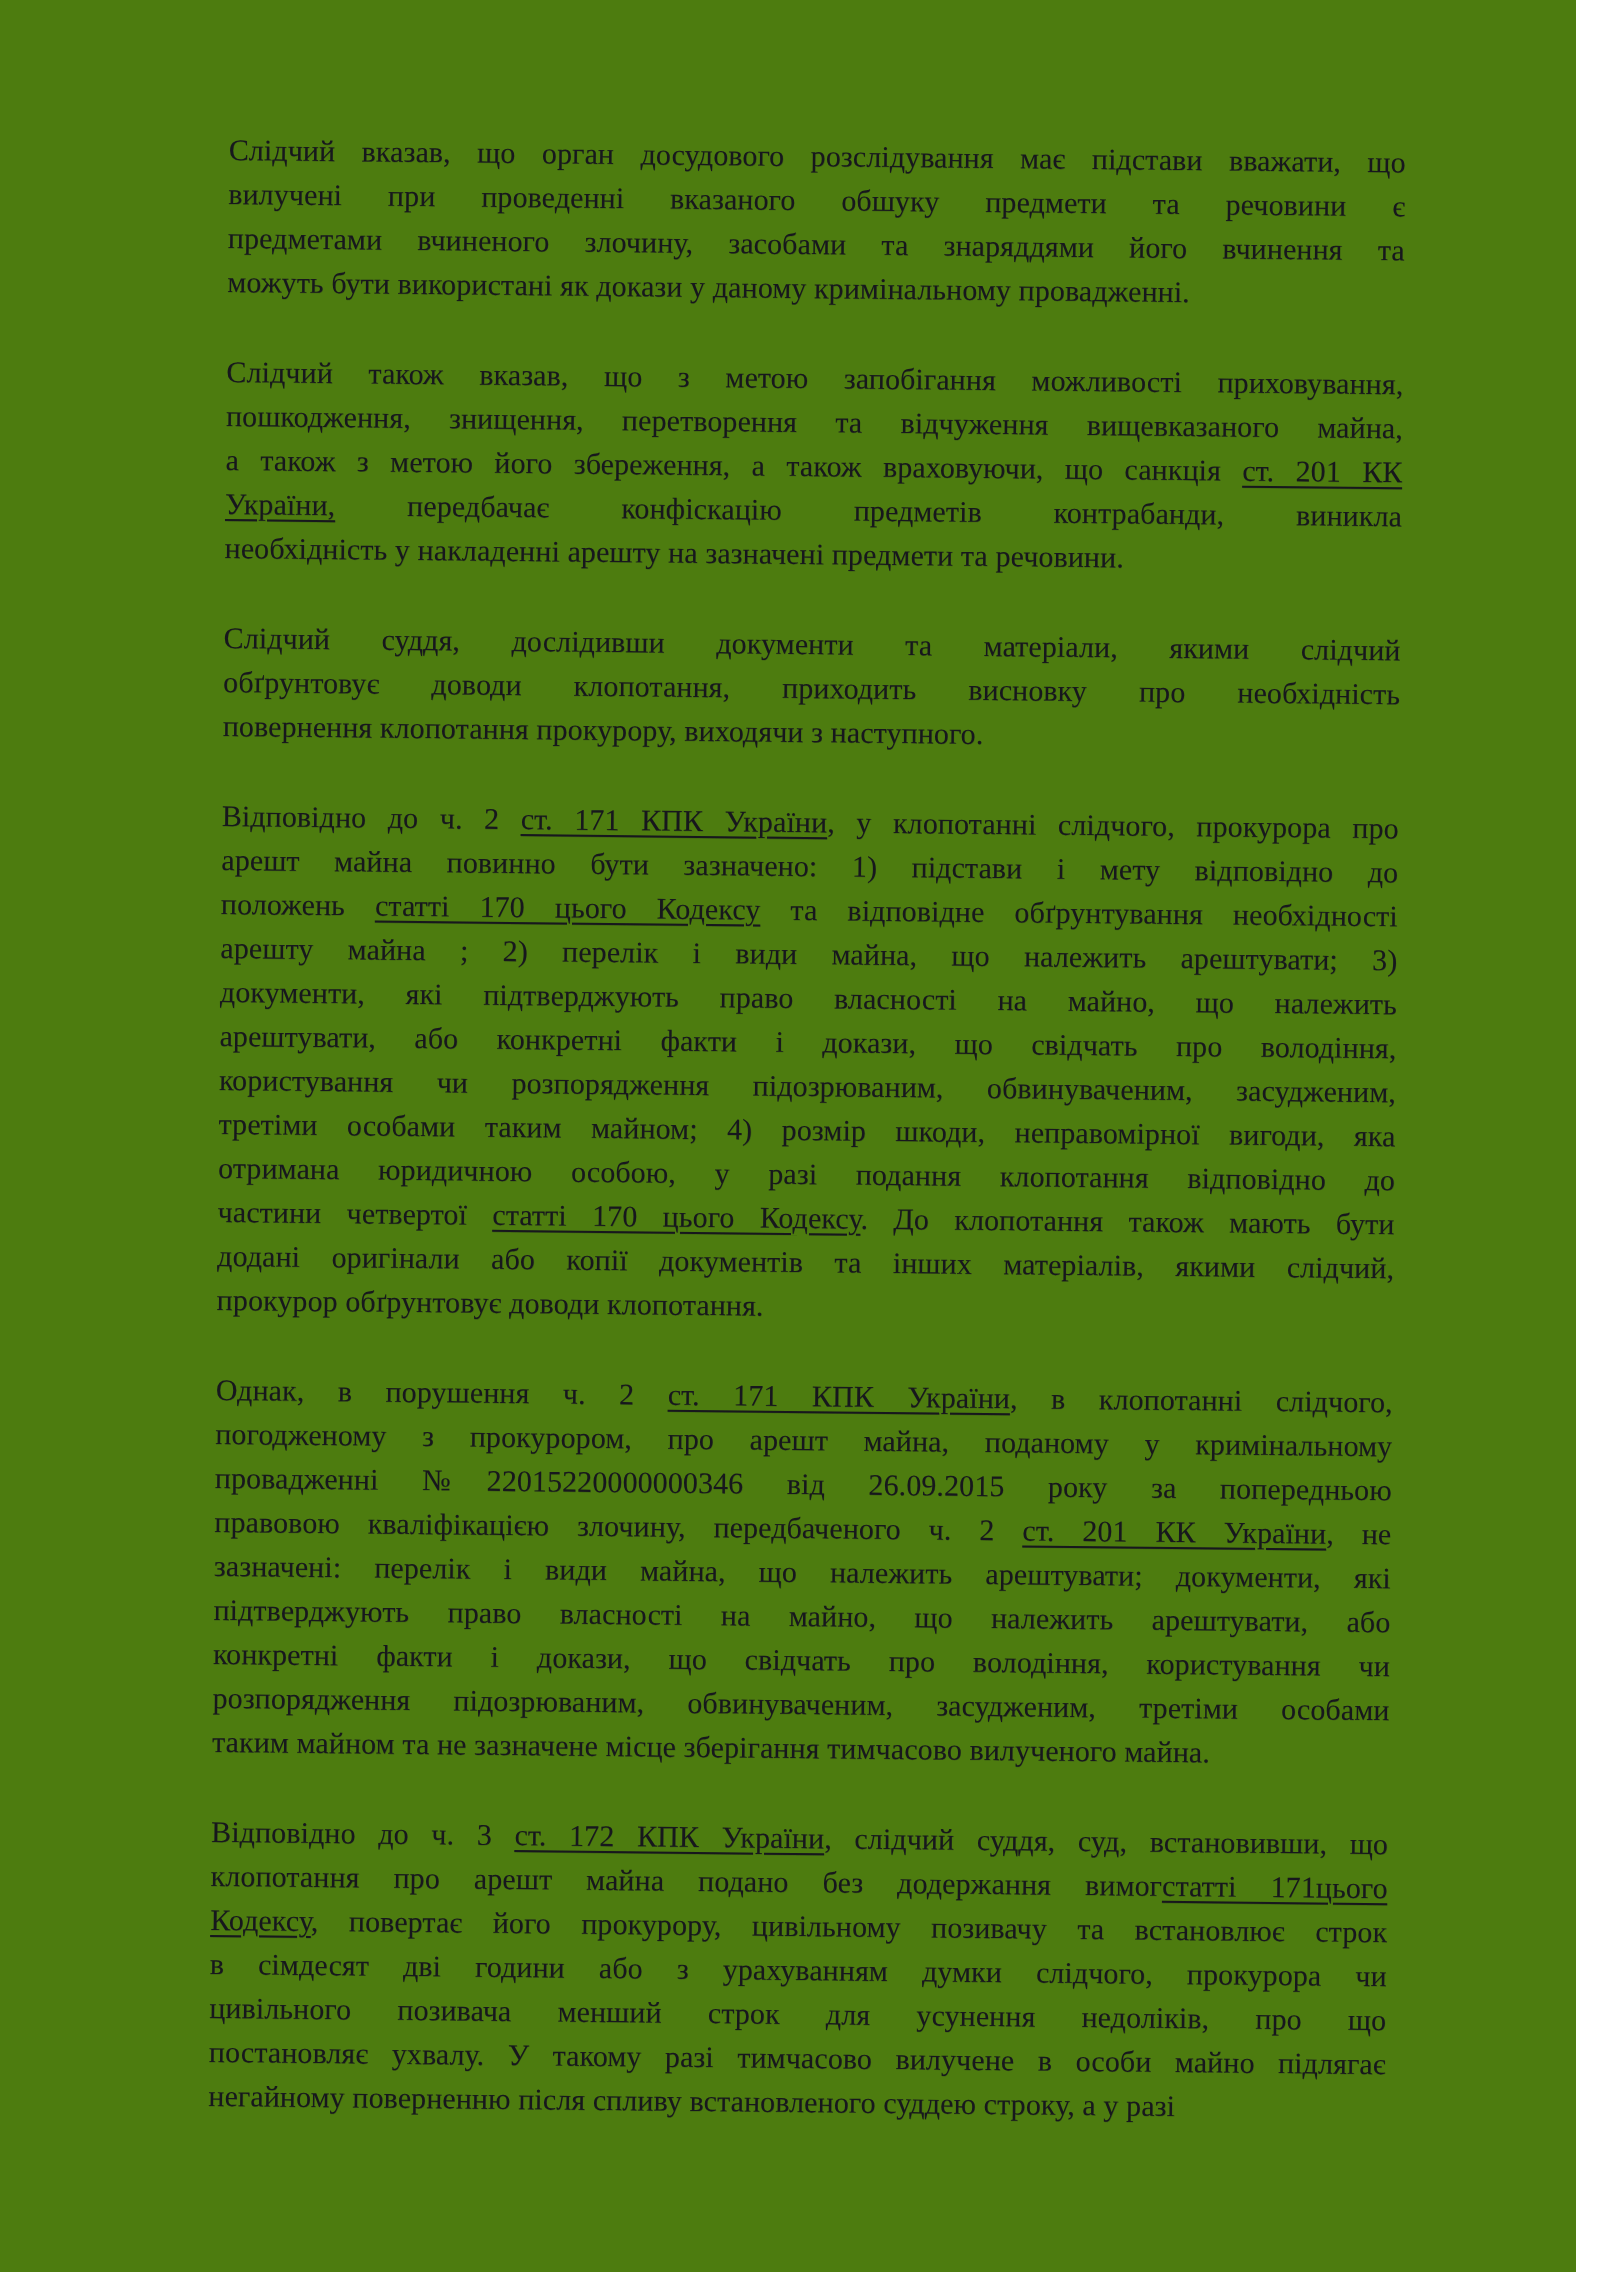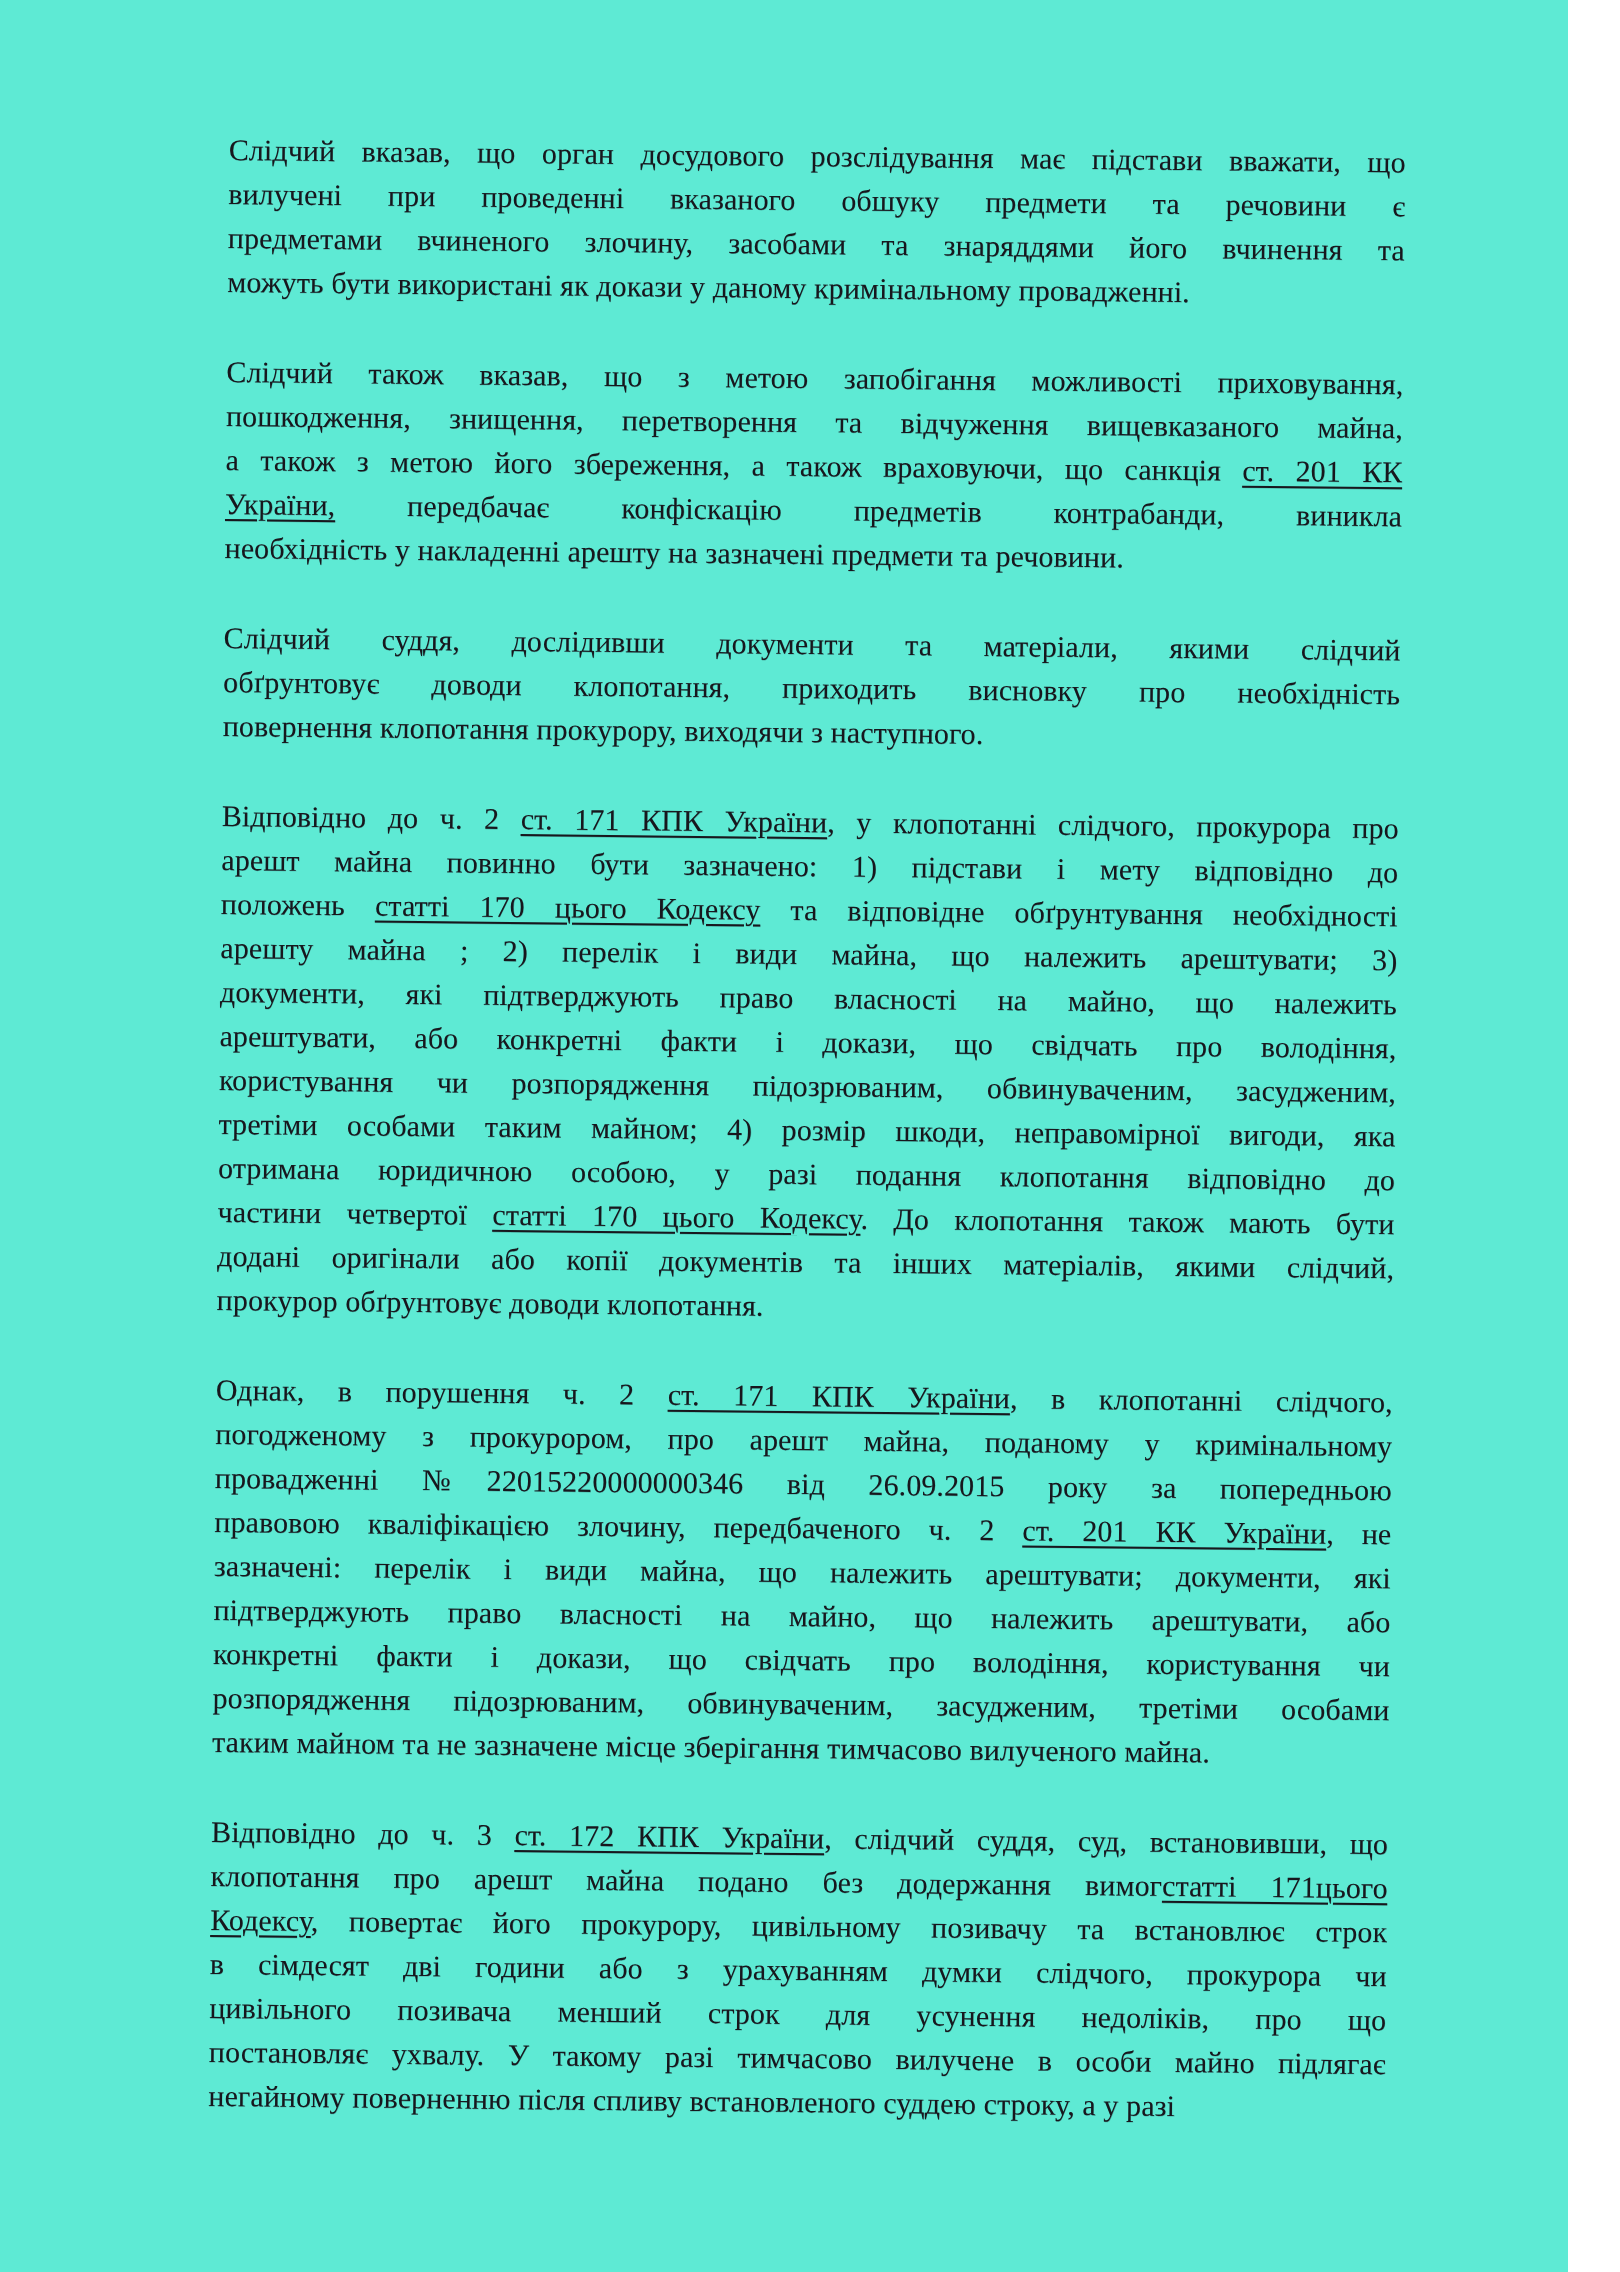--- a/index.html
+++ b/index.html
@@ -4,23 +4,24 @@
 <style>
   html, body {
     margin: 0;
     padding: 0;
     background: #ffffff;
   }
   .page {
     position: relative;
     width: 1568px;
     height: 2273px;
-    background: #5eead4;
+    background: #4d7c0f;
     overflow: hidden;
     font-family: "Liberation Serif", "DejaVu Serif", serif;
+    padding-left: 8px;
   }
   .textblock {
     position: absolute;
     left: 229px;
     top: 128px;
     width: 1177px;
     transform: rotate(0.6deg);
     transform-origin: 0 0;
     color: #17171d;
     font-size: 30px;

